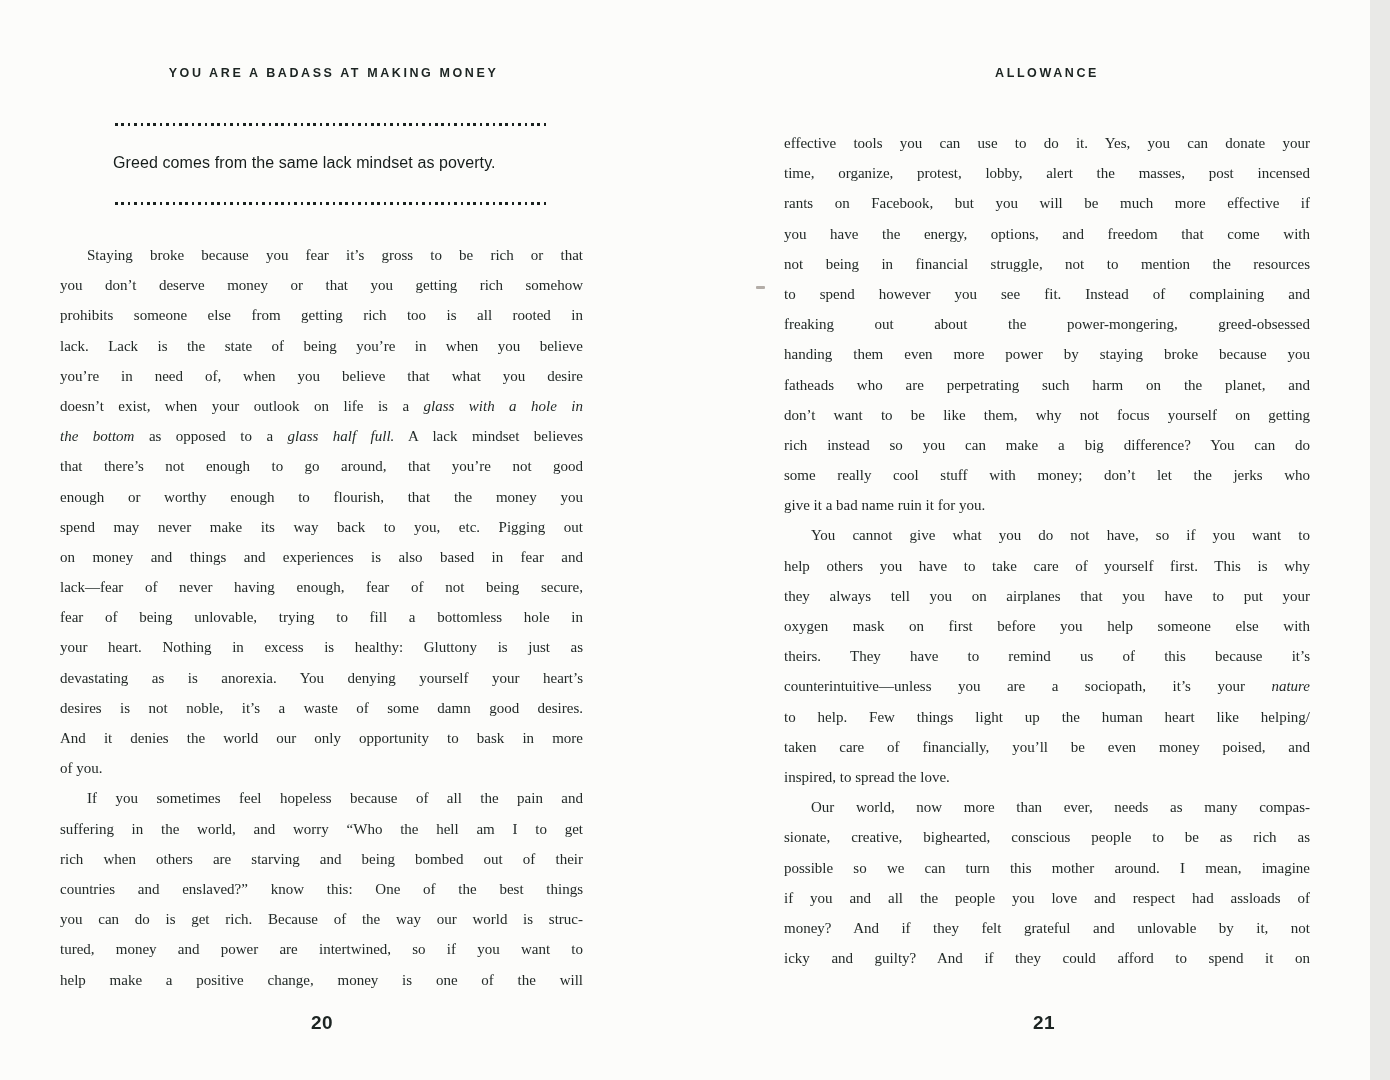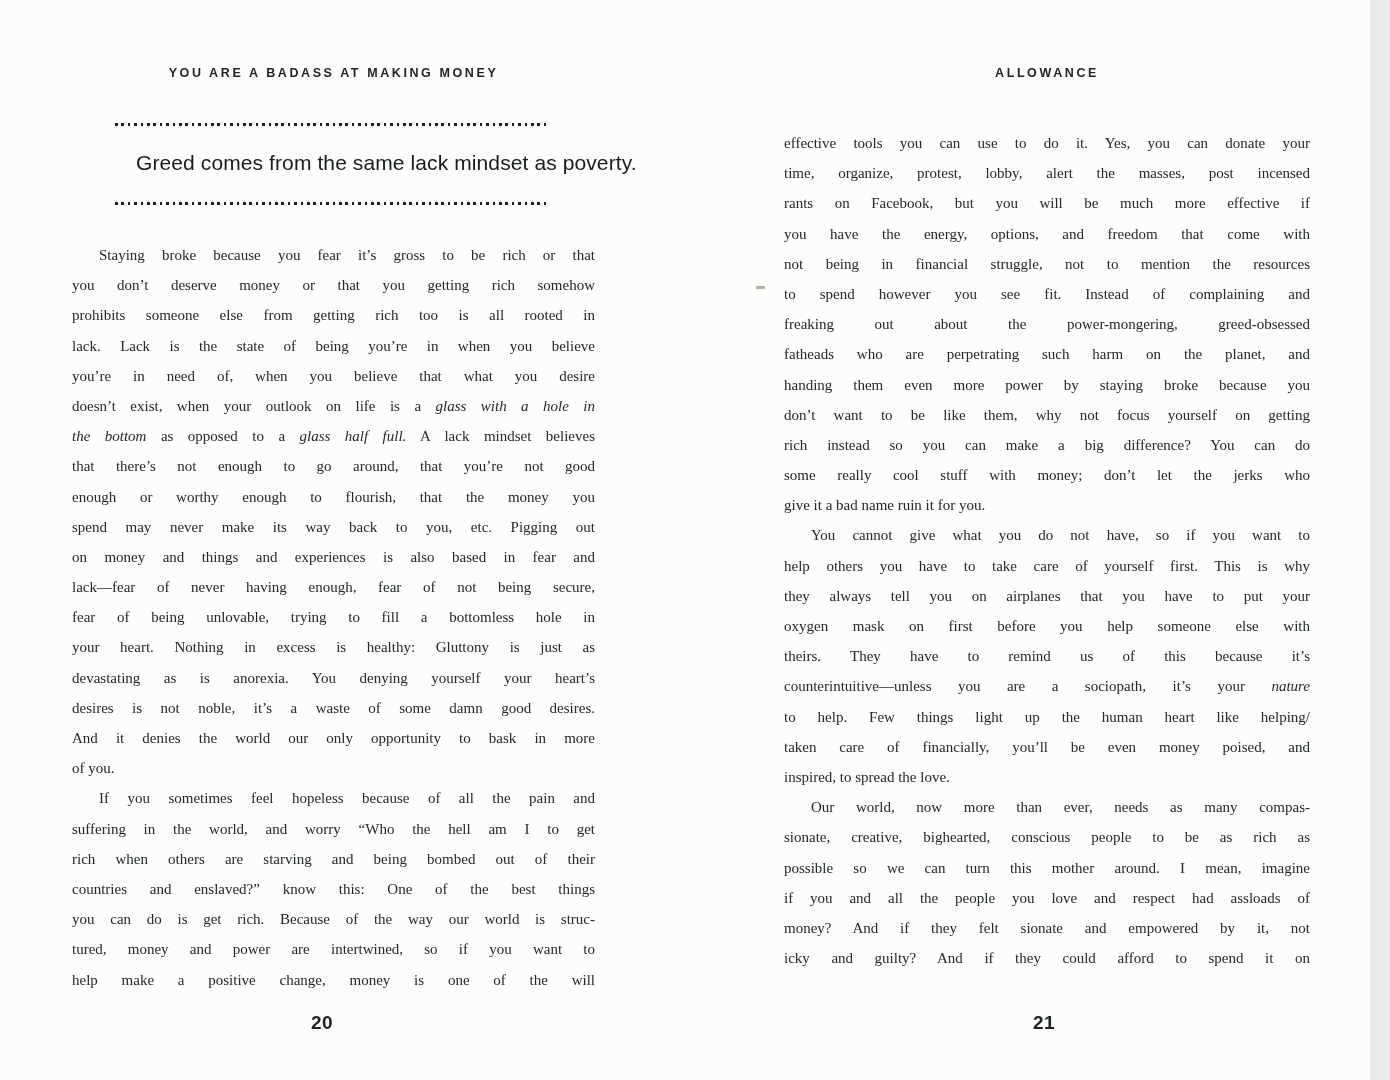--- a/index.html
+++ b/index.html
@@ -22,30 +22,29 @@
   .head-right{left:784px;width:526px;}
   .dot-rule{
     position:absolute;left:115px;width:433px;height:3px;
     background-image:repeating-linear-gradient(to right,#1a211f 0px,#1a211f 2.6px,transparent 2.6px,transparent 6.4px);
   }
   .rule-1{top:123px;}
   .rule-2{top:202px;}
   .pull-quote{
     position:absolute;left:113px;top:150px;width:437px;
     font-family:"Liberation Sans","DejaVu Sans",sans-serif;
-    font-size:21px;font-weight:500;line-height:26px;
+    font-size:16px;font-weight:500;line-height:26px;
     color:#161d1b;text-align:left;letter-spacing:0.1px;
     white-space:nowrap;
-    margin-left:23px;
   }
   .body-col{
     position:absolute;
     font-size:15px;line-height:30.2px;
   }
-  .body-left{left:72px;top:240px;width:523px;}
+  .body-left{left:60px;top:240px;width:523px;}
   .body-right{left:784px;top:128px;width:526px;}
   .line{
     text-align:justify;
     text-align-last:justify;
     height:30.2px;
     white-space:normal;
   }
   .line.indent{text-indent:27px;}
   .line.para-end{text-align-last:left;}
   .line i{font-style:italic;}
@@ -110,38 +109,38 @@
   <div class="scan-mark"></div>
 
   <div class="body-col body-right">
       <div class="line"><span>effective tools you can use to do it. Yes, you can donate your</span></div>
       <div class="line"><span>time, organize, protest, lobby, alert the masses, post incensed</span></div>
       <div class="line"><span>rants on Facebook, but you will be much more effective if</span></div>
       <div class="line"><span>you have the energy, options, and freedom that come with</span></div>
       <div class="line"><span>not being in financial struggle, not to mention the resources</span></div>
       <div class="line"><span>to spend however you see fit. Instead of complaining and</span></div>
       <div class="line"><span>freaking out about the power-mongering, greed-obsessed</span></div>
+      <div class="line"><span>handing them even more power by staying broke because you</span></div>
       <div class="line"><span>fatheads who are perpetrating such harm on the planet, and</span></div>
-      <div class="line"><span>handing them even more power by staying broke because you</span></div>
       <div class="line"><span>don’t want to be like them, why not focus yourself on getting</span></div>
       <div class="line"><span>rich instead so you can make a big difference? You can do</span></div>
       <div class="line"><span>some really cool stuff with money; don’t let the jerks who</span></div>
       <div class="line para-end"><span>give it a bad name ruin it for you.</span></div>
       <div class="line indent"><span>You cannot give what you do not have, so if you want to</span></div>
       <div class="line"><span>help others you have to take care of yourself first. This is why</span></div>
       <div class="line"><span>they always tell you on airplanes that you have to put your</span></div>
       <div class="line"><span>oxygen mask on first before you help someone else with</span></div>
       <div class="line"><span>theirs. They have to remind us of this because it’s</span></div>
       <div class="line"><span>counterintuitive—unless you are a sociopath, it’s your </span><i>nature</i></div>
       <div class="line"><span>to help. Few things light up the human heart like helping/</span></div>
       <div class="line"><span>taken care of financially, you’ll be even money poised, and</span></div>
       <div class="line para-end"><span>inspired, to spread the love.</span></div>
       <div class="line indent"><span>Our world, now more than ever, needs as many compas-</span></div>
       <div class="line"><span>sionate, creative, bighearted, conscious people to be as rich as</span></div>
       <div class="line"><span>possible so we can turn this mother around. I mean, imagine</span></div>
       <div class="line"><span>if you and all the people you love and respect had assloads of</span></div>
-      <div class="line"><span>money? And if they felt sionate and empowered by it, not</span></div>
+      <div class="line"><span>money? And if they felt grateful and unlovable by it, not</span></div>
       <div class="line"><span>icky and guilty? And if they could afford to spend it on</span></div>
     </div>
 
   <div class="folio folio-right">21</div>
 
 </div>
 
 </body></html>

